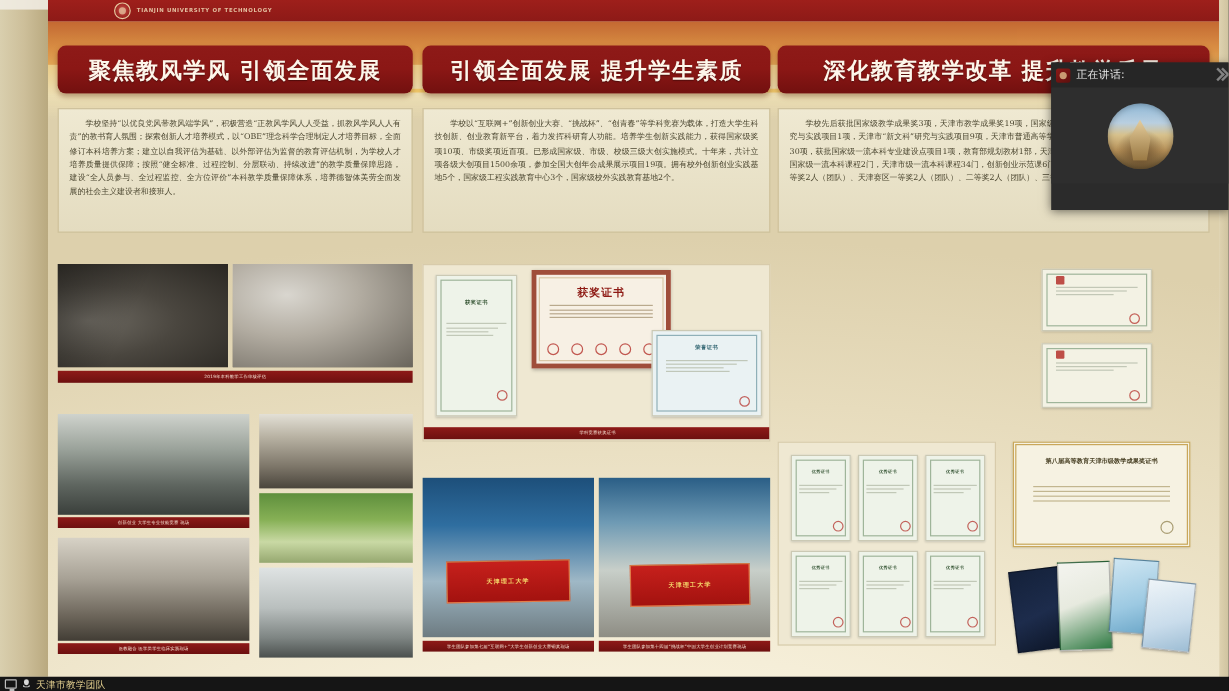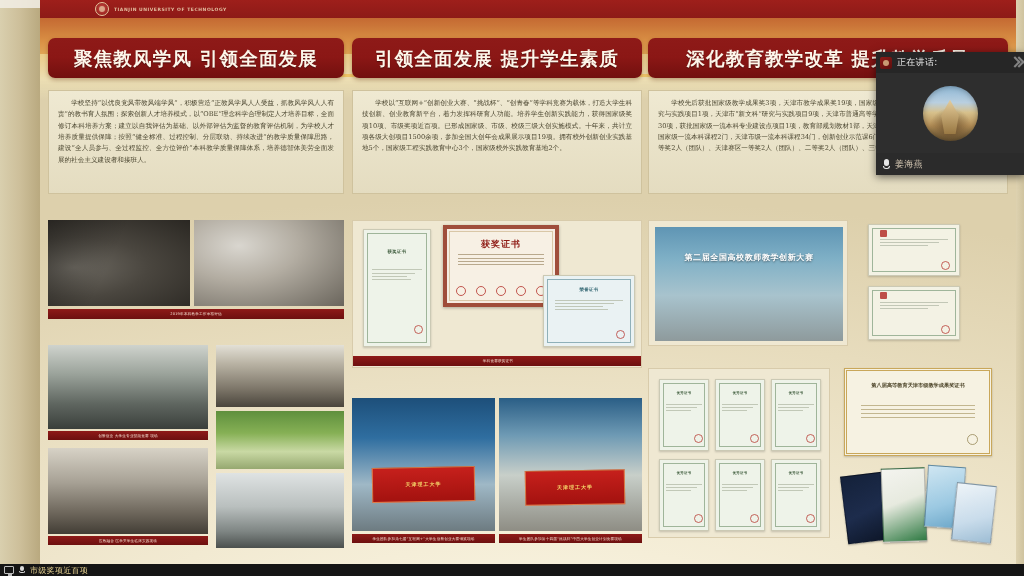--- a/index.html
+++ b/index.html
@@ -398,25 +398,20 @@
           <div class="ph img-teamphoto" style="left:0; top:0; width:143px; height:133px;">
             <div class="banner-red" style="left:14%; top:52%; width:72%; height:26%;">天津理工大学</div>
           </div>
           <div class="ph img-teamphoto2" style="left:147px; top:0; width:143px; height:133px;">
             <div class="banner-red" style="left:18%; top:54%; width:70%; height:26%;">天津理工大学</div>
           </div>
           <div class="cap" style="left:0; top:136px; width:143px; height:9px;">学生团队参加第七届“互联网+”大学生创新创业大赛铜奖现场</div>
           <div class="cap" style="left:147px; top:136px; width:143px; height:9px;">学生团队参加第十四届“挑战杯”中国大学生创业计划竞赛现场</div>
         </div>
 
-        <div class="blk frame-box" style="left:608px; top:0; width:200px; height:126px;">
-          <div class="ph img-tkstage" style="left:6px; top:6px; width:188px; height:114px;">
-            <div class="stage-title">第二届全国高校教师教学创新大赛</div>
-          </div>
-        </div>
 
         <div class="cert" style="left:828px; top:4px; width:92px; height:52px;">
           <div class="frame"></div>
             <div class="emblem"></div>
           <div class="lines" style="top:28%">
               <span></span>
               <span></span>
               <span></span>
             </div>
           <div class="seal"></div>
@@ -523,31 +518,24 @@
           <i></i>
         </span>
       <span class="vp-title">正在讲话:</span>
       <span class="vp-controls">
         <span class="vp-chev"></span>
       </span>
     </div>
     <div class="vp-body">
       <div class="vp-avatar"></div>
     </div>
-    <div class="vp-foot">
-      <span class="mic-icon">
-        <span class="cap"></span>
-          <span class="stand"></span>
-      </span>
-      <span class="vp-name">姜海燕</span>
-    </div>
   </div>
 
   <div id="share-bar">
     <span class="monitor-icon"></span>
     <span class="mic-small">
       <span class="cap"></span>
         <span class="stand"></span>
     </span>
-    <span class="share-text">市级奖项近百项</span>
+    <span class="share-text">天津市教学团队</span>
   </div>
 
 </div>
 
 </body></html>

